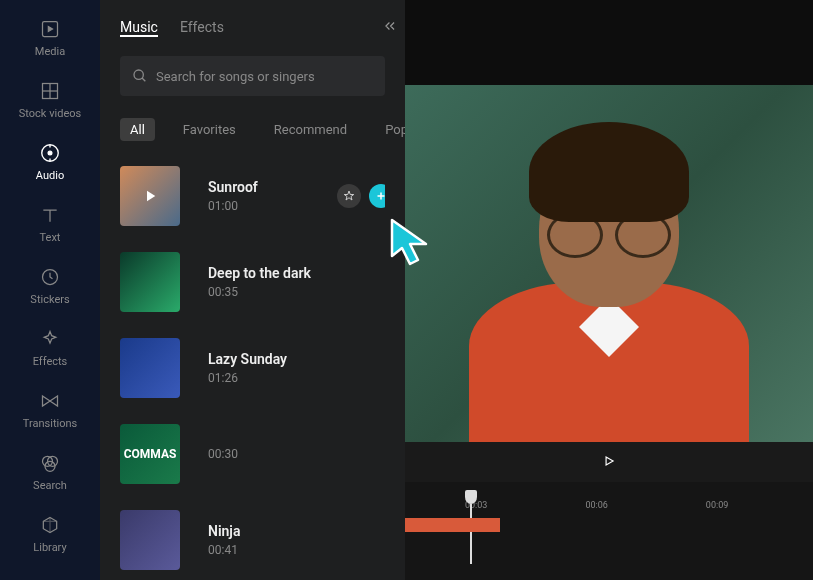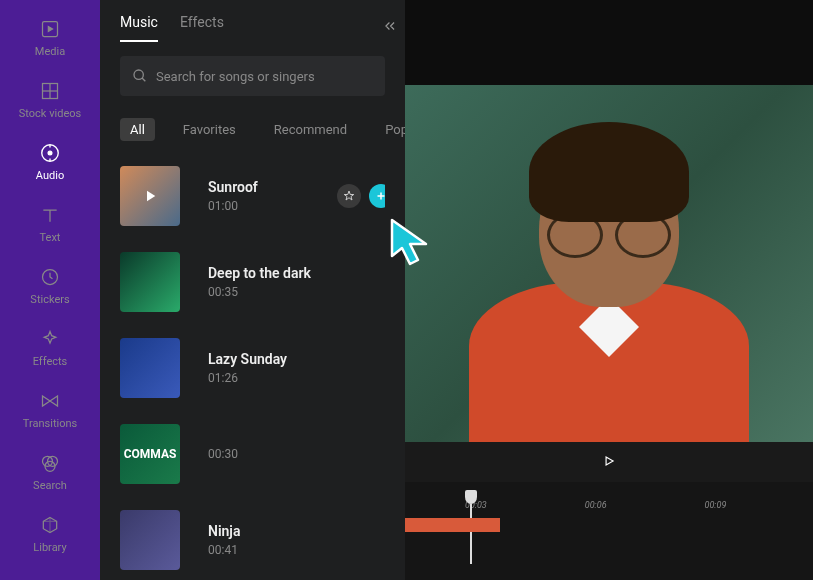--- a/index.html
+++ b/index.html
@@ -1,25 +1,25 @@
 <!DOCTYPE html>
 <html><head>
 <meta charset="utf-8">
 <style>
 * { margin: 0; padding: 0; box-sizing: border-box; font-family: -apple-system, BlinkMacSystemFont, "Segoe UI", Roboto, sans-serif; }
 body { background: #0d0d0d; width: 813px; height: 580px; overflow: hidden; color: #c9c9c9; }
 .app { display: flex; height: 100%; }
-.sidebar { width: 100px; background: #4c1d95; display: flex; flex-direction: column; align-items: center; padding-top: 18px; gap: 22px; }
+.sidebar { width: 100px; background: #0f172a; display: flex; flex-direction: column; align-items: center; padding-top: 18px; gap: 22px; }
 .sidebar-item { display: flex; flex-direction: column; align-items: center; gap: 5px; cursor: pointer; color: #888; }
 .sidebar-item.active { color: #fff; }
 .sidebar-item .icon { width: 22px; height: 22px; display: flex; align-items: center; justify-content: center; }
 .sidebar-item .label { font-size: 11px; }
 .panel { width: 305px; background: #1e1f20; display: flex; flex-direction: column; padding: 0 20px; position: relative; }
 .tabs { display: flex; align-items: center; height: 56px; gap: 22px; }
-.tab { font-size: 14px; color: #888; padding-bottom: 10px; border-bottom: 2px solid transparent; cursor: pointer; text-align: center; }
+.tab { font-size: 14px; color: #888; padding-bottom: 0; border-bottom: 2px solid transparent; cursor: pointer; text-align: center; }
 .tab.active { color: #fff; border-bottom-color: #fff; }
 .collapse { position: absolute; right: 8px; top: 18px; color: #999; cursor: pointer; }
 .search { background: #2a2b2d; border-radius: 4px; height: 40px; display: flex; align-items: center; padding: 0 12px; gap: 8px; }
 .search svg { flex-shrink: 0; }
 .search input { background: transparent; border: none; outline: none; color: #ccc; font-size: 13px; flex: 1; }
 .search input::placeholder { color: #888; }
 .filters { display: flex; align-items: center; gap: 18px; margin-top: 20px; }
 .filter { font-size: 13px; color: #888; cursor: pointer; padding: 4px 10px; border-radius: 4px; }
 .filter.active { background: #3d3d3d; color: #fff; text-align: center; }
 .filter-more { width: 26px; height: 26px; background: #3a3a3a; border-radius: 4px; display: flex; align-items: center; justify-content: center; cursor: pointer; margin-left: auto; }
@@ -39,21 +39,21 @@
 .person-head { width: 140px; height: 155px; background: #9a6b4a; border-radius: 50% 50% 45% 45%; position: absolute; top: 10px; left: 70px; }
 .person-hair { width: 160px; height: 100px; background: #2a1a0a; border-radius: 60% 60% 30% 30%; position: absolute; top: -20px; left: 60px; }
 .person-body { width: 280px; height: 160px; background: #d04a2a; border-radius: 40% 40% 0 0; position: absolute; bottom: 0; }
 .person-collar { width: 60px; height: 60px; background: #f5f5f5; position: absolute; top: 155px; left: 110px; clip-path: polygon(50% 0, 100% 50%, 50% 100%, 0 50%); }
 .glasses { position: absolute; top: 70px; left: 78px; width: 124px; height: 30px; }
 .glasses::before, .glasses::after { content: ''; position: absolute; width: 50px; height: 40px; border: 3px solid #3a2a1a; border-radius: 50%; }
 .glasses::after { right: 0; }
 .controls { height: 40px; display: flex; align-items: center; justify-content: center; background: #1a1a1a; }
 .play-ctl { color: #fff; cursor: pointer; }
 .timeline { flex: 1; background: #151515; position: relative; padding-top: 18px; }
-.ruler { display: flex; font-size: 9px; color: #888; padding-left: 60px; gap: 98px; font-style: italic; }
+.ruler { display: flex; font-size: 9px; color: #888; padding-left: 60px; gap: 98px; }
 .playhead { position: absolute; left: 60px; top: 8px; }
 .playhead-head { width: 12px; height: 14px; background: #ddd; border-radius: 2px 2px 50% 50%; }
 .playhead-line { width: 2px; height: 60px; background: #ddd; margin-left: 5px; }
 .clip-v { position: absolute; top: 36px; left: 0; width: 95px; height: 14px; background: #d85a3a; }
 .clip-a { position: absolute; top: 52px; left: 0; width: 320px; height: 14px; background: #3a9bb5; font-size: 8px; color: #fff; padding: 1px 3px; overflow: hidden; white-space: nowrap; }
 .cursor-arrow { position: absolute; top: 218px; left: 388px; z-index: 100; pointer-events: none; }
 </style>
 </head>
 <body>
 

